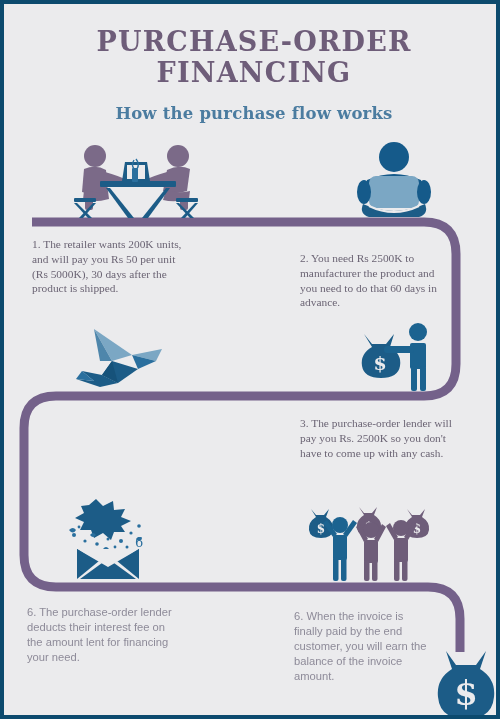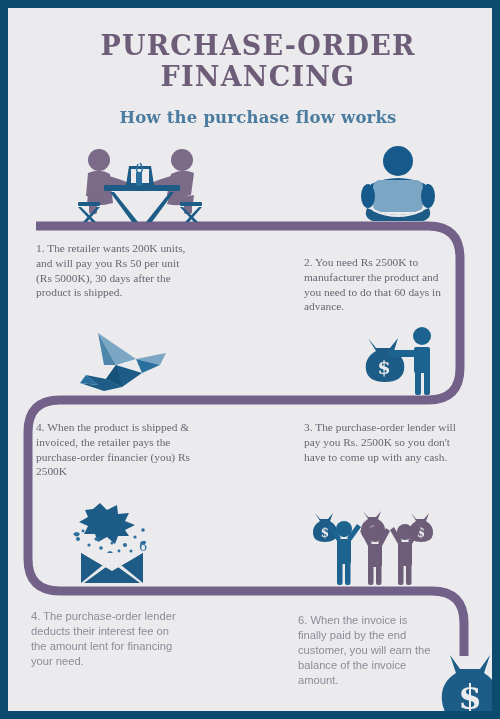--- a/index.html
+++ b/index.html
@@ -7,21 +7,21 @@
     width:500px;height:719px;
     background:#ffffff;
     font-family:"Liberation Sans",sans-serif;
     overflow:hidden;
   }
   #poster{
     position:relative;
     width:500px;height:719px;
     background:#ebebed;
     box-sizing:border-box;
-    border:8px solid #0c4a6e;
+    border:4px solid #0c4a6e;
     overflow:hidden;
   }
   #stage{
     position:absolute;
     left:0;top:0;
     width:500px;height:719px;
   }
 
   
   .title{
@@ -249,18 +249,17 @@
     </svg>
 
     <svg class="art" style="left:430px;top:645px;" width="64" height="74" viewBox="0 0 64 74">
       <path d="M12 2 L22 16 L42 16 L52 2 L46 20 Q62 30 60 48 Q58 70 32 70 Q6 70 4 48 Q2 30 18 20 Z" fill="#1c5c87"></path>
       <text x="32" y="56" text-anchor="middle" font-family="DejaVu Serif, serif" font-size="34" font-weight="bold" fill="#ebebed">$</text>
     </svg>
 
     <div class="step serif-step s1">1. The retailer wants 200K units, and will pay you Rs 50 per unit (Rs 5000K), 30 days after the product is shipped.</div>
     <div class="step serif-step s2">2. You need Rs 2500K to manufacturer the product and you need to do that 60 days in advance.</div>
     <div class="step serif-step s3">3. The purchase-order lender will pay you Rs. 2500K so you don't have to come up with any cash.</div>
-    <div class="step serif-step s4">4. When the product is shipped &amp; invoiced, the retailer pays the purchase-order financier (you) Rs 2500K</div>
-    <div class="step sans-step  s5">4. The purchase-order lender deducts their interest fee on the amount lent for financing your need.</div>
+    <div class="step sans-step  s5">6. The purchase-order lender deducts their interest fee on the amount lent for financing your need.</div>
     <div class="step sans-step  s6">6. When the invoice is finally paid by the end customer, you will earn the balance of the invoice amount.</div>
 
   </div>
 </div>
 
 </body></html>

